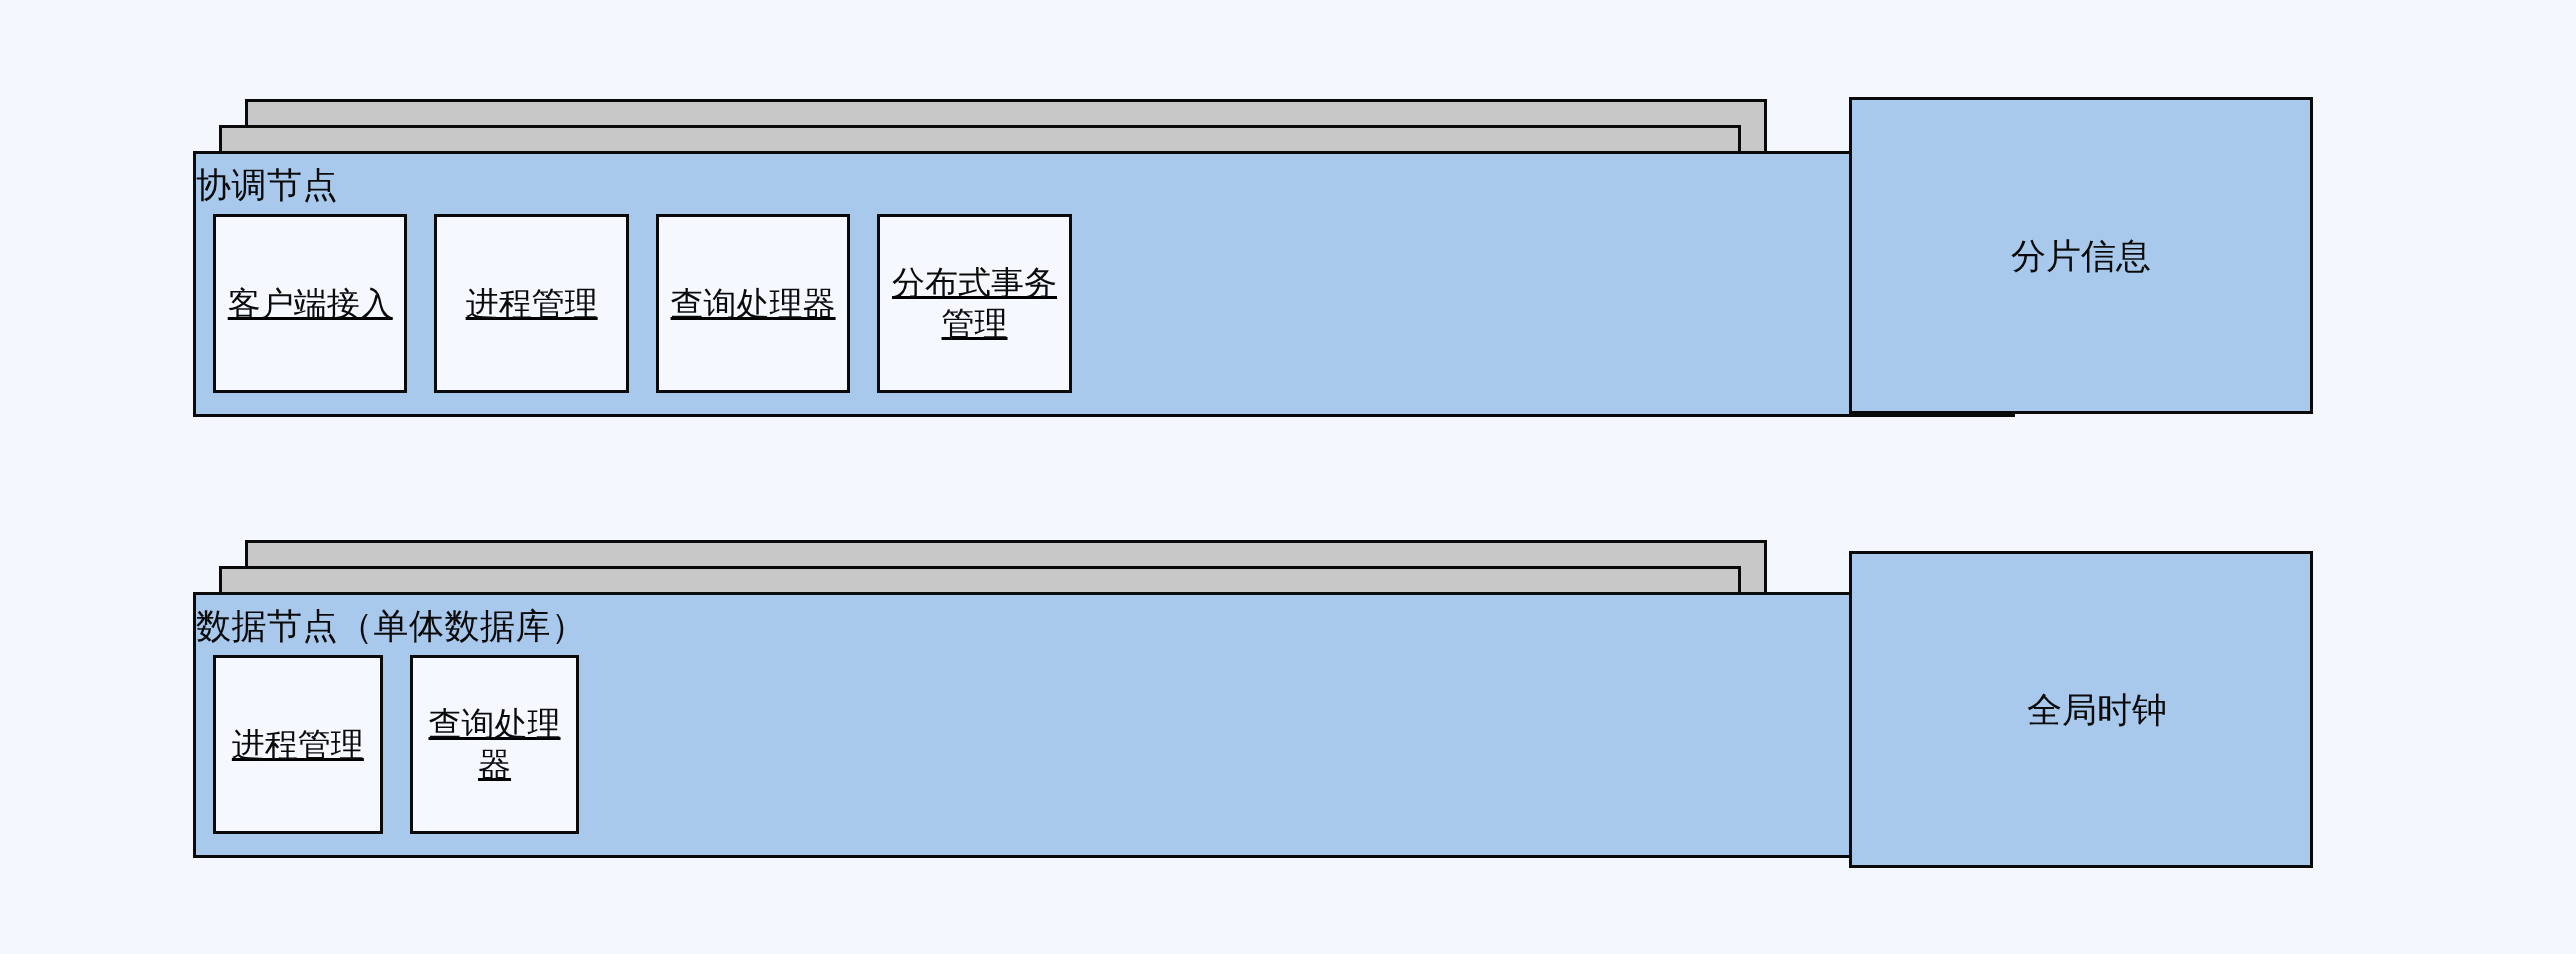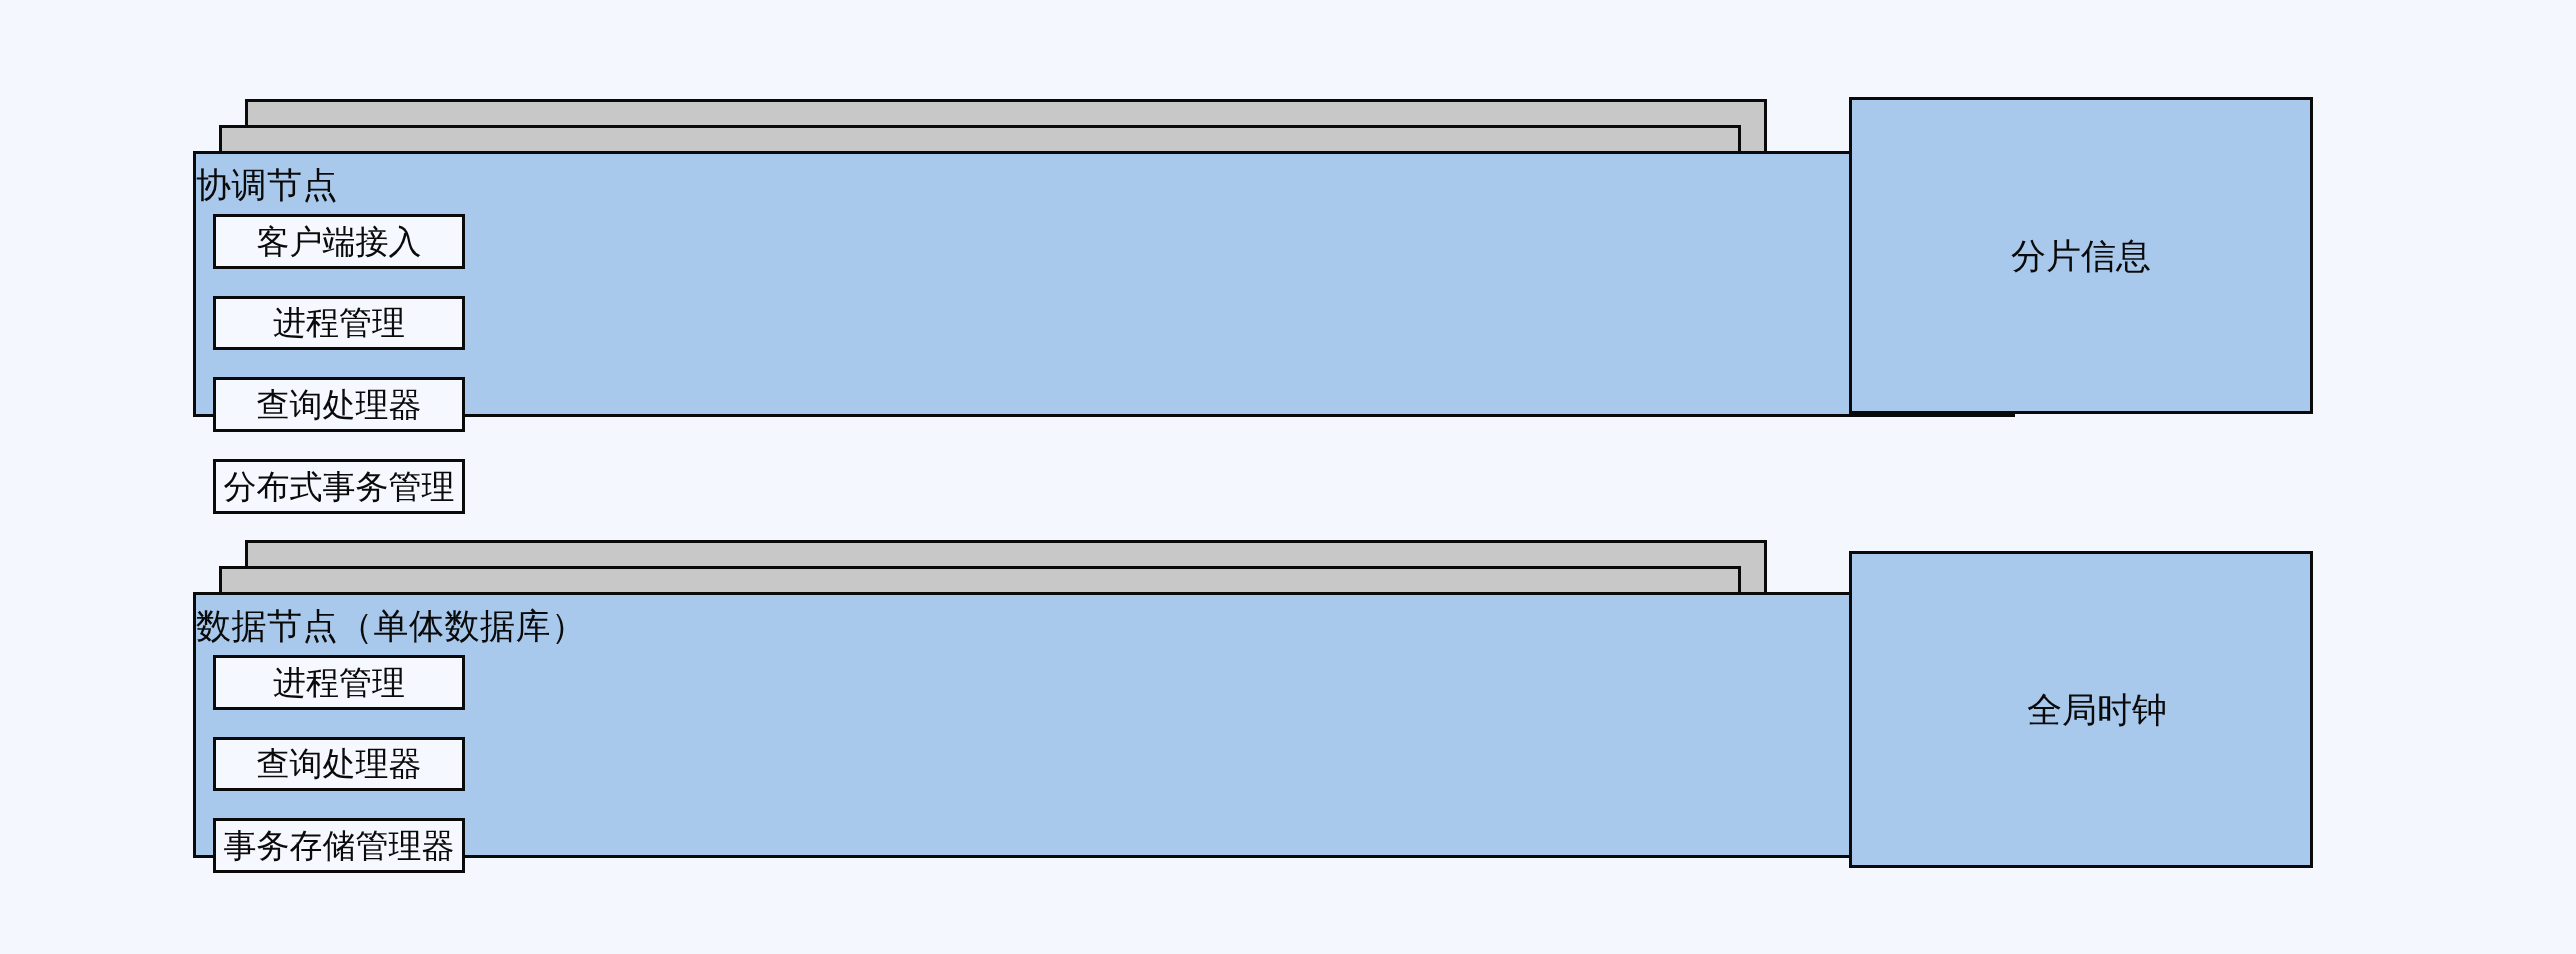--- a/index.html
+++ b/index.html
@@ -63,26 +63,26 @@
     line-height: 1;
     padding-top: 13.4px;
     padding-bottom: 11.4px;
     letter-spacing: 0.5px;
     white-space: nowrap;
   }
 
   .component-row {
     flex: 1 1 auto;
     display: flex;
-    flex-direction: column;
     justify-content: space-between;
     align-items: stretch;
     padding: 0 17px 21px 17px;
     box-sizing: border-box;
     gap: 27px;
+    text-decoration: underline;
   }
 
   .component-box {
     flex: 1 1 0;
     background: #f5f8fe;
     border: 3.8px solid #0a0a0a;
     box-sizing: border-box;
     display: flex;
     align-items: center;
     justify-content: center;
@@ -148,21 +148,20 @@
     <div class="stack-card-front">
 
       <div class="card-title">数据节点（单体数据库）</div>
 
       <div class="component-row">
 
         <div class="component-box">进程管理</div>
 
         <div class="component-box">查询处理器</div>
 
-        <div class="component-box">事务存储管理器</div>
 
       </div>
     </div>
   </div>
 
   <div class="side-box" id="shard-info-box">分片信息</div>
 
   <div class="side-box" id="global-clock-box">全局时钟</div>
 
 </div>

